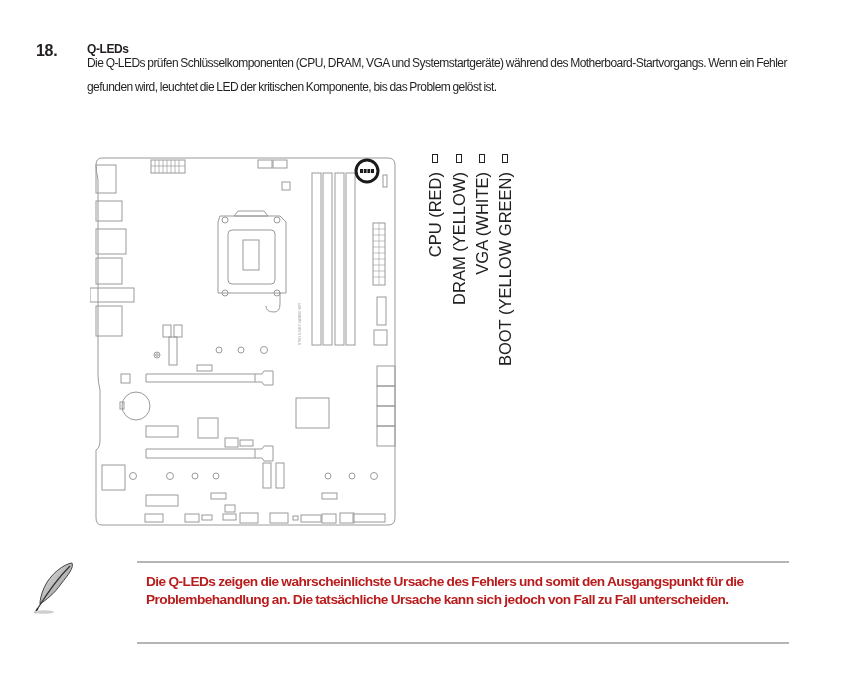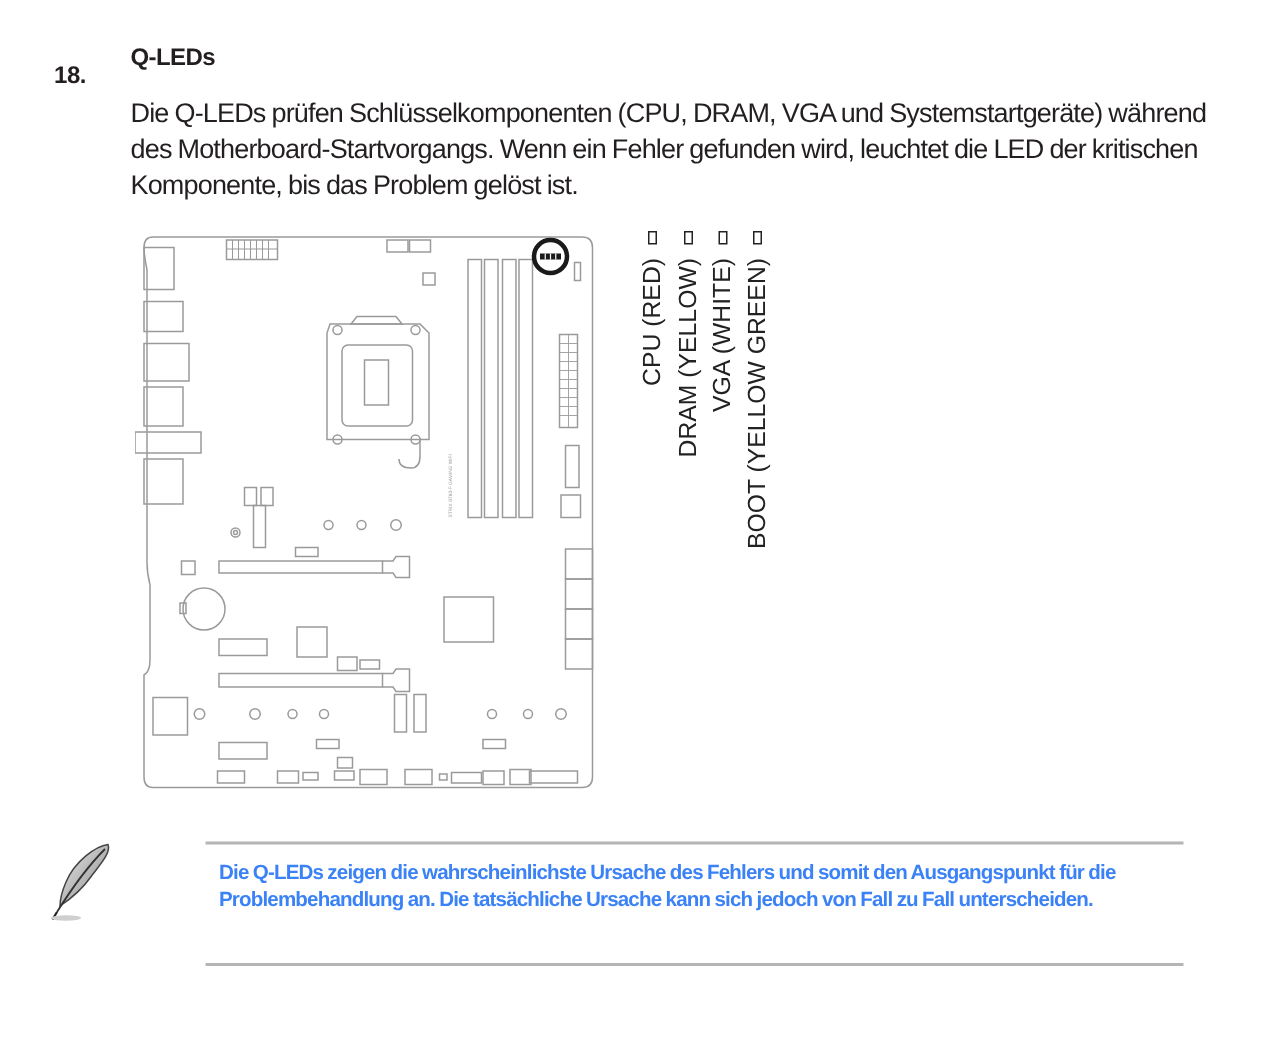--- a/index.html
+++ b/index.html
@@ -1,33 +1,33 @@
 <!DOCTYPE html>
 <html><head>
 <meta charset="utf-8">
 <style>
   html, body { margin: 0; padding: 0; background: #ffffff; }
   body { width: 842px; height: 694px; position: relative; overflow: hidden;
          font-family: "Liberation Sans", sans-serif; color: #231f20; }
   .num { position: absolute; left: 36px; top: 42px; font-size: 16px; font-weight: bold; letter-spacing: -0.3px; }
-  .title { position: absolute; left: 87px; top: 30px; font-size: 16px; font-weight: bold; letter-spacing: -0.4px; }
-  .para { position: absolute; left: 87px; top: 63px; width: 740px; font-size: 18px; line-height: 24px;
+  .title { position: absolute; left: 87px; top: 42px; font-size: 12px; font-weight: bold; letter-spacing: -0.4px; }
+  .para { position: absolute; left: 87px; top: 51px; width: 740px; font-size: 12px; line-height: 24px;
           letter-spacing: -0.55px; word-spacing: -0.5px; }
   .board { position: absolute; left: 90px; top: 150px; width: 310px; height: 385px; }
   .legend { position: absolute; left: 420px; top: 150px; width: 110px; height: 250px; }
   .led-col { position: absolute; top: 0; width: 24px; height: 250px; }
   .led-box { position: absolute; top: 4px; left: 8px; width: 6px; height: 9px; border: 1.5px solid #222; box-sizing: border-box; }
   .led-label { position: absolute; top: 22px; left: 0; width: 24px; height: 230px; }
   .led-label span { position: absolute; right: 0; top: 0; transform-origin: right top;
         transform: rotate(-90deg) translate(0, -24px); white-space: nowrap; font-size: 16.5px; color: #222;
         display: block; line-height: 22px; }
   .note-icon { position: absolute; left: 28px; top: 560px; width: 52px; height: 56px; }
   .rule { position: absolute; left: 137px; width: 652px; height: 2px; background: #b5b5b5; }
   .note { position: absolute; left: 146px; top: 573px; width: 640px; font-size: 13.7px; line-height: 18px;
-          font-weight: bold; letter-spacing: -0.55px; word-spacing: -0.4px; color: #3b82f6; }
+          font-weight: bold; letter-spacing: -0.55px; word-spacing: -0.4px; color: #b91c1c; }
 </style>
 </head>
 <body>
 
 <div class="num">18.</div>
 <div class="title">Q-LEDs</div>
 <div class="para">Die Q-LEDs prüfen Schlüsselkomponenten (CPU, DRAM, VGA und Systemstartgeräte) während des Motherboard-Startvorgangs. Wenn ein Fehler gefunden wird, leuchtet die LED der kritischen Komponente, bis das Problem gelöst ist.</div>
 
 <svg class="board" viewBox="0 0 310 385" xmlns="http://www.w3.org/2000/svg">
   <g fill="none" stroke="#9a9a9a" stroke-width="1">

